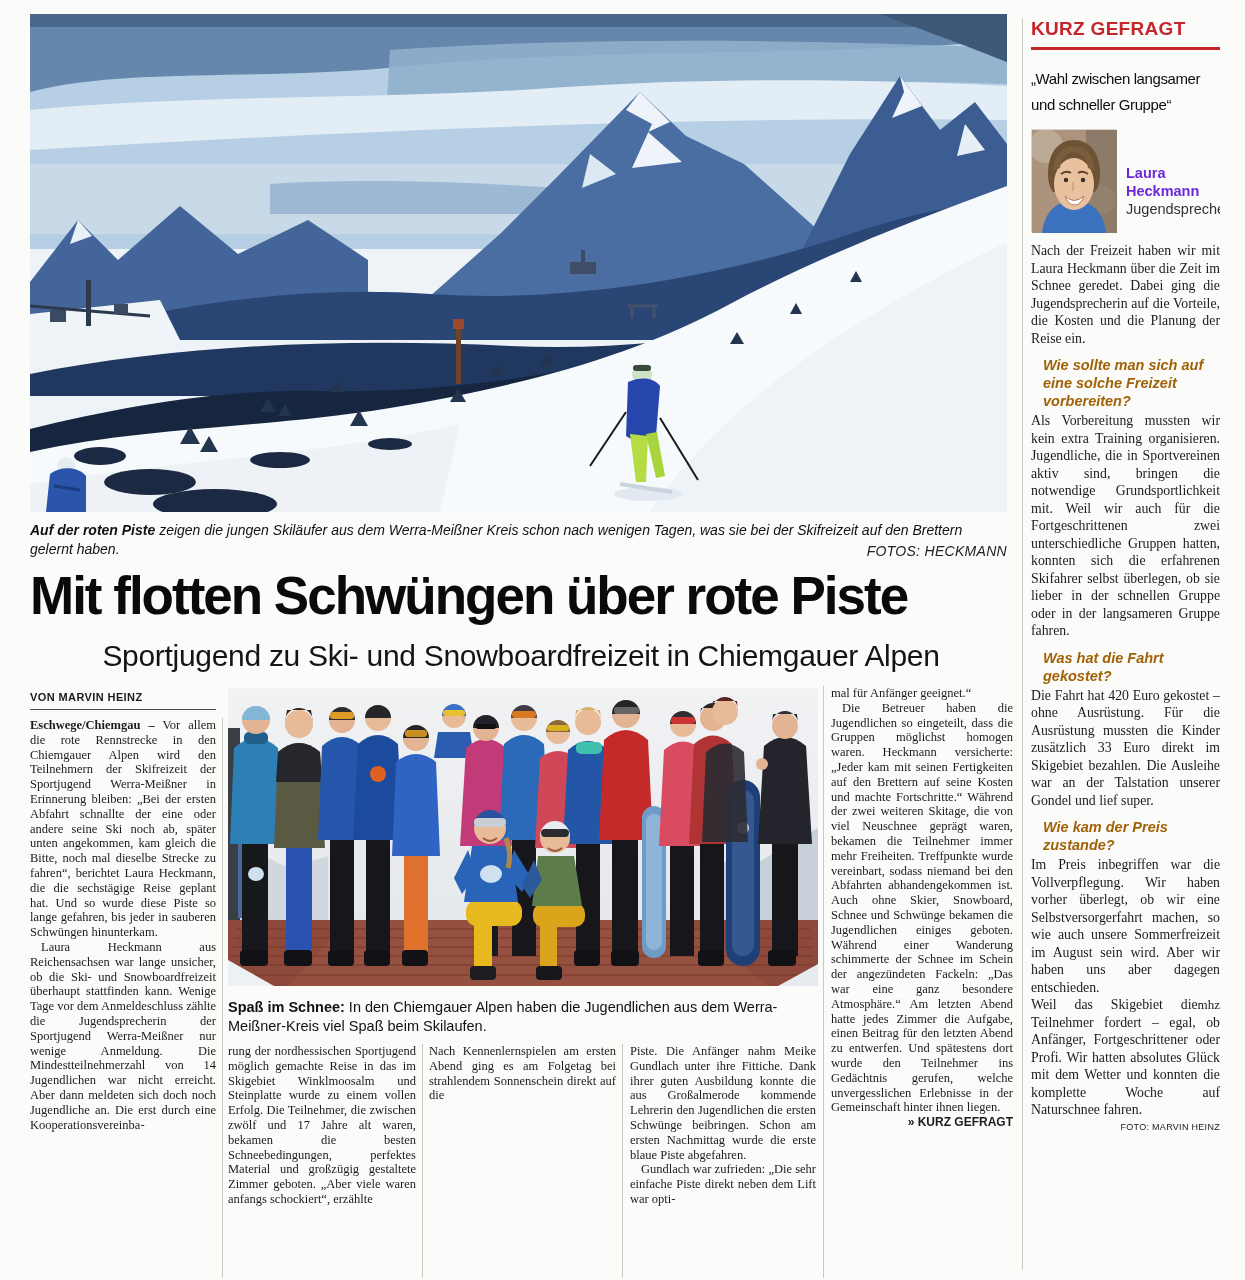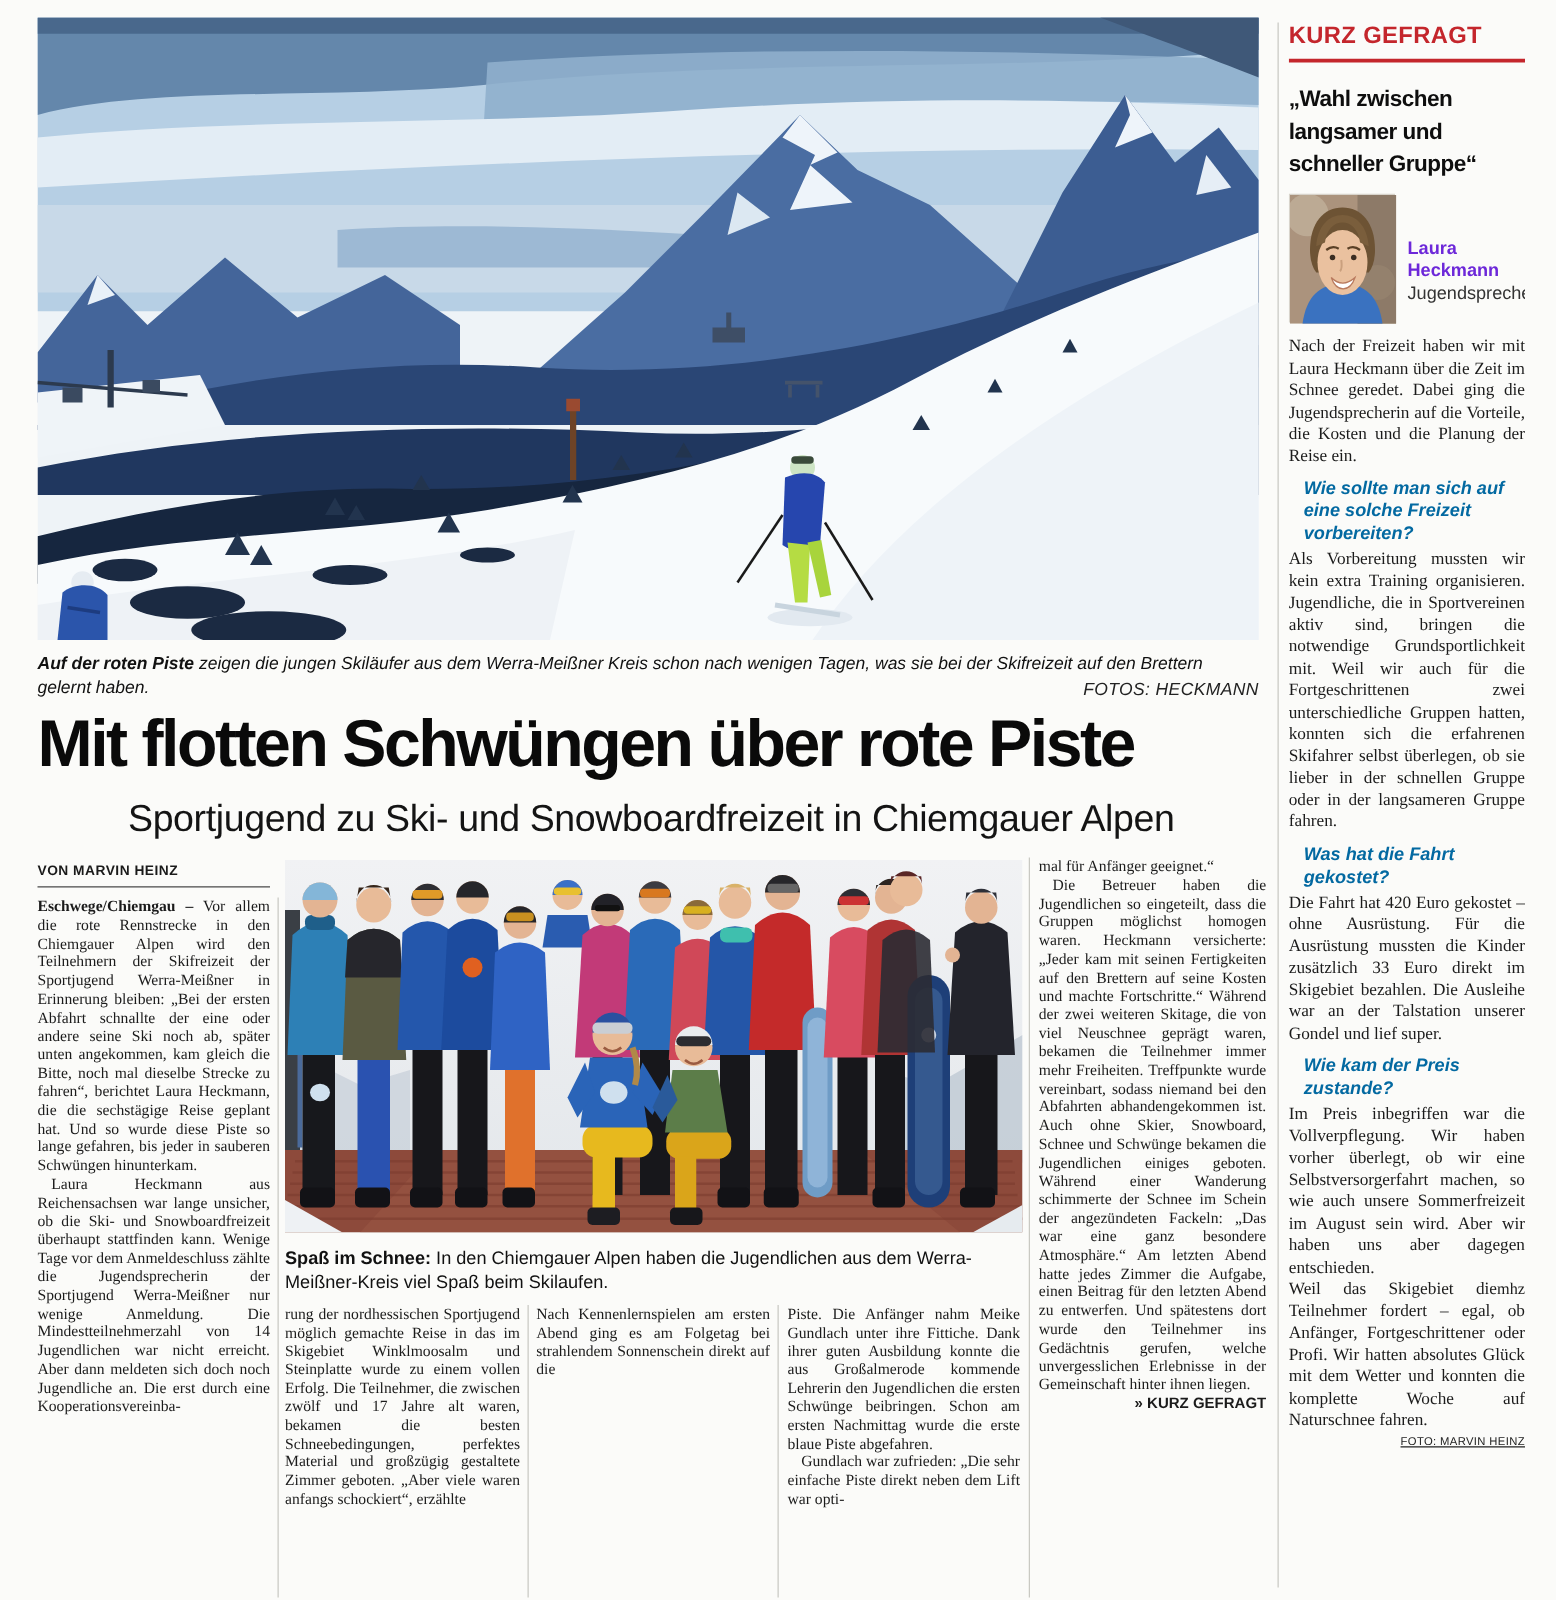--- a/index.html
+++ b/index.html
@@ -35,36 +35,36 @@
           font-size:12px; white-space:nowrap; float:right; }
 
   
   .vrule { position:absolute; width:1px; background:#c9c9c3; }
 
   
   .sb { position:absolute; left:1031px; top:18px; width:189px; height:1252px; overflow:hidden; }
   .sb-kicker { font-family:Liberation Sans, sans-serif; font-weight:700;
                font-size:19px; letter-spacing:.3px; color:#c4262c; }
   .sb-rule { height:3px; background:#c4262c; margin:7px 0 16px; }
-  .sb-title { font-family:"Liberation Sans", sans-serif; font-weight:700;
-              font-size:18px; line-height:26px; letter-spacing:-0.4px;
+  .sb-title { font-family:"Liberation Sans", sans-serif; font-weight:400;
+              font-size:15px; line-height:26px; letter-spacing:-0.4px;
               color:#0e0e0e; margin-bottom:11px; }
   .sb-photo-row { display:flex; align-items:flex-end; gap:10px; margin-bottom:10px; }
   .sb-photo { width:85px; height:103px; flex:0 0 auto; border:1px solid #d8d4cc; }
   .sb-name { font-family:"Liberation Sans", sans-serif; font-weight:700;
              font-size:14.5px; line-height:18px; color:#6d28d9; }
   .sb-role { font-family:"Liberation Sans", sans-serif; font-size:14.5px;
              line-height:18px; color:#333; }
   .sb-body { font-size:13.8px; line-height:17.5px; text-align:justify; color:#1b1b1b; }
   .sb-q { font-family:"Liberation Sans", sans-serif; font-style:italic; font-weight:700;
-          font-size:14.5px; line-height:18px; color:#0369a1;
+          font-size:14.5px; line-height:18px; color:#a16207;
           margin:9px 0 2px; padding-left:12px; }
   .sb-sig { float:right; font-size:13px; }
   .sb-credit { font-family:"Liberation Sans", sans-serif; font-size:9px;
-               letter-spacing:.3px; color:#222; text-align:right; margin-top:3px;text-decoration:underline; }
+               letter-spacing:.3px; color:#222; text-align:right; margin-top:3px; }
 </style>
 </head>
 <body>
 
 <div class="page">
 
   <div class="abs" style="left:30px;top:14px;width:977px;height:498px;">
     <svg width="977" height="498" viewBox="0 0 977 498" preserveAspectRatio="none">
       <rect width="977" height="498" fill="#eef3f7"></rect>
       <rect width="977" height="235" fill="#b6cfe4"></rect>

